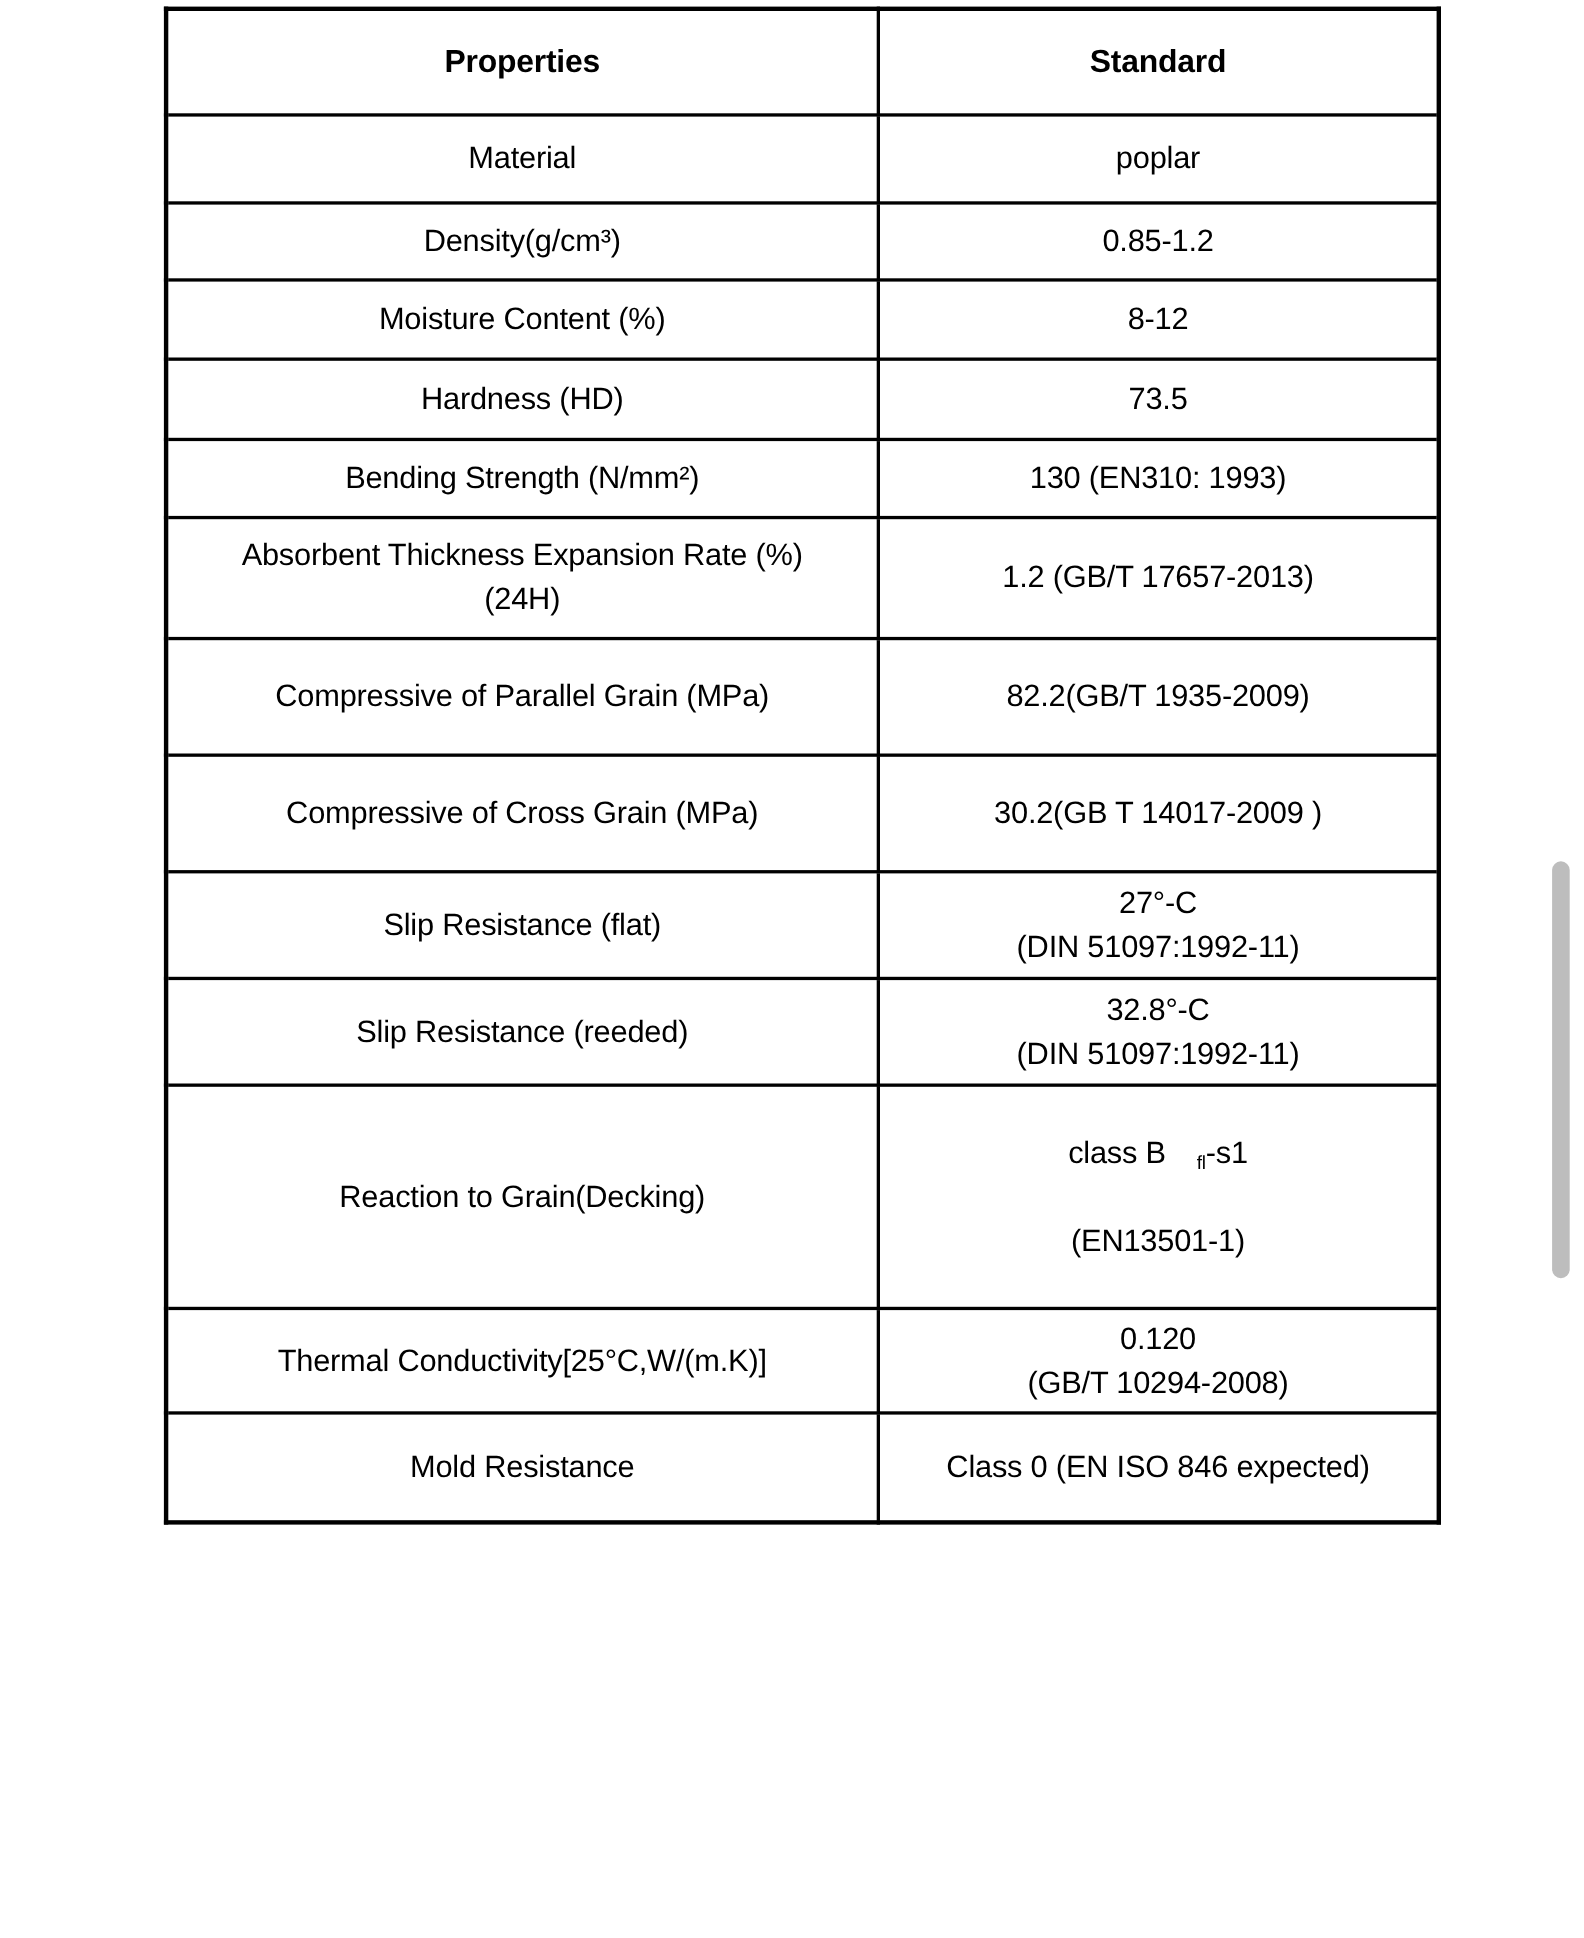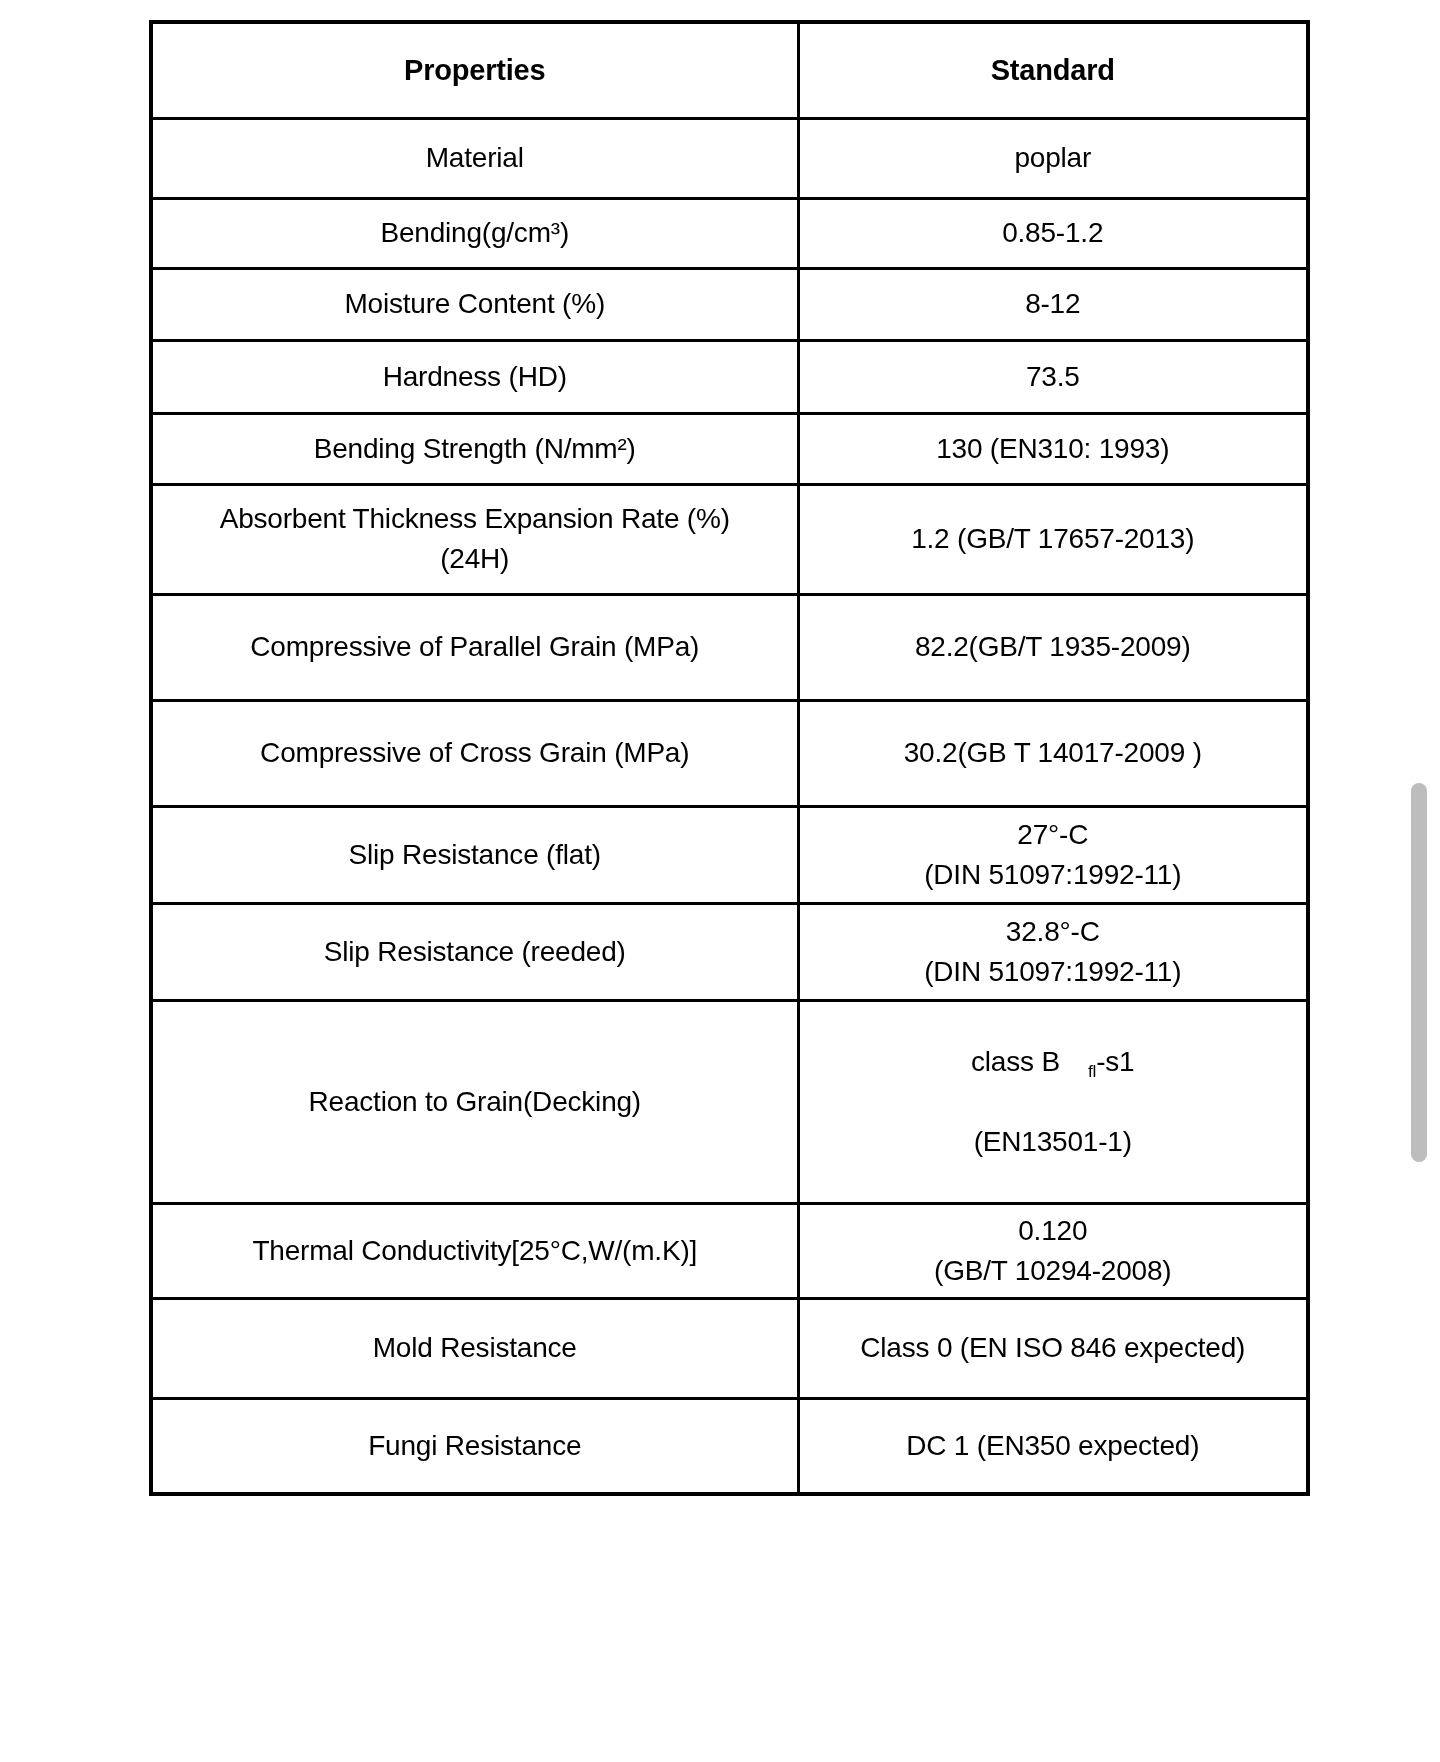--- a/index.html
+++ b/index.html
@@ -10,21 +10,21 @@
     position: relative;
     width: 1440px;
     height: 1762px;
     background: #ffffff;
     font-family: "Liberation Sans", "DejaVu Sans", sans-serif;
     color: #000000;
   }
   .table-wrap {
     position: absolute;
     left: 149px;
-    top: 20px;
+    top: 6px;
     border-radius: 25px;
   }
   table.spec {
     border-collapse: collapse;
     table-layout: fixed;
     width: 1157px;
     border: 4px solid #000000;
     background: #ffffff;
   }
   table.spec col.c-prop { width: 647px; }
@@ -72,21 +72,21 @@
     <tbody>
         <tr style="height:96px">
       <th>Properties</th>
       <th>Standard</th>
     </tr>
     <tr style="height:80px">
       <td>Material</td>
       <td>poplar</td>
     </tr>
     <tr style="height:70px">
-      <td>Bending(g/cm³)</td>
+      <td>Density(g/cm³)</td>
       <td>0.85-1.2</td>
     </tr>
     <tr style="height:72px">
       <td>Moisture Content (%)</td>
       <td>8-12</td>
     </tr>
     <tr style="height:73px">
       <td>Hardness (HD)</td>
       <td>73.5</td>
     </tr>
@@ -126,21 +126,17 @@
     </tr>
     <tr style="height:95px">
       <td>Thermal Conductivity[25°C,W/(m.K)]</td>
       <td>0.120
 (GB/T 10294-2008)</td>
     </tr>
     <tr style="height:100px">
       <td>Mold Resistance</td>
       <td>Class 0 (EN ISO 846 expected)</td>
     </tr>
-    <tr style="height:96px">
-      <td>Fungi Resistance</td>
-      <td>DC 1 (EN350 expected)</td>
-    </tr>
   </tbody>
     </table>
 </div>
 
 <div class="scrollbar-thumb"></div>
 
 </body></html>

